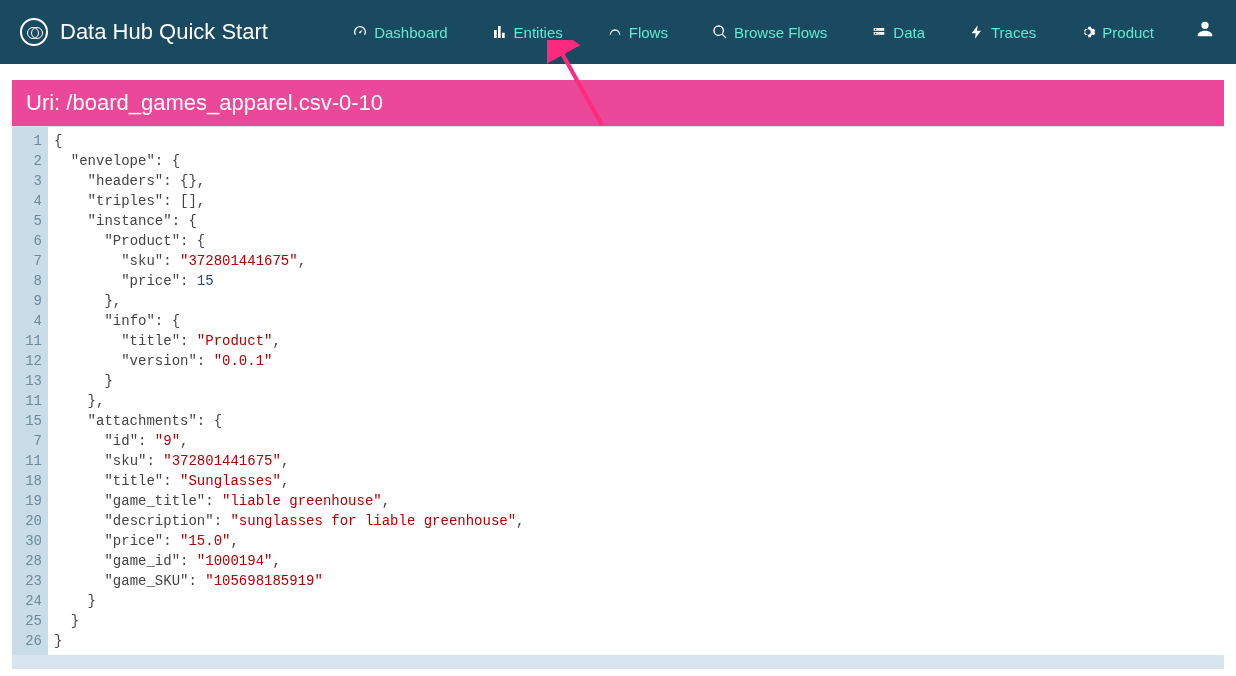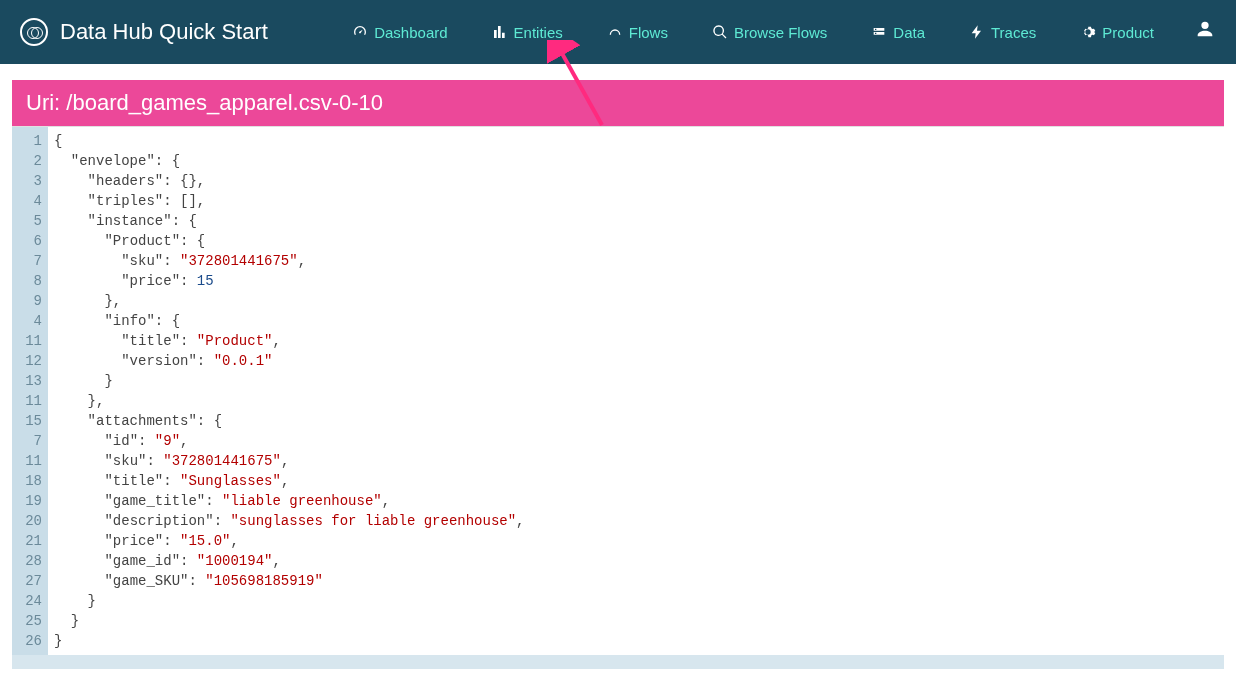--- a/index.html
+++ b/index.html
@@ -116,23 +116,23 @@
         <div>11</div>
         <div>12</div>
         <div>13</div>
         <div>11</div>
         <div>15</div>
         <div>7</div>
         <div>11</div>
         <div>18</div>
         <div>19</div>
         <div>20</div>
-        <div>21</div>
+        <div>30</div>
         <div>28</div>
-        <div>27</div>
+        <div>23</div>
         <div>24</div>
         <div>25</div>
         <div>26</div>
       </div>
     <div class="code" id="code"><div class="line"><span class="tok-punc">{</span></div><div class="line">  <span class="tok-key">"envelope"</span><span class="tok-punc">:</span> <span class="tok-punc">{</span></div><div class="line">    <span class="tok-key">"headers"</span><span class="tok-punc">:</span> <span class="tok-punc">{</span><span class="tok-punc">}</span><span class="tok-punc">,</span></div><div class="line">    <span class="tok-key">"triples"</span><span class="tok-punc">:</span> <span class="tok-punc">[</span><span class="tok-punc">]</span><span class="tok-punc">,</span></div><div class="line">    <span class="tok-key">"instance"</span><span class="tok-punc">:</span> <span class="tok-punc">{</span></div><div class="line">      <span class="tok-key">"Product"</span><span class="tok-punc">:</span> <span class="tok-punc">{</span></div><div class="line">        <span class="tok-key">"sku"</span><span class="tok-punc">:</span> <span class="tok-str">"372801441675"</span><span class="tok-punc">,</span></div><div class="line">        <span class="tok-key">"price"</span><span class="tok-punc">:</span> <span class="tok-num">15</span></div><div class="line">      <span class="tok-punc">}</span><span class="tok-punc">,</span></div><div class="line">      <span class="tok-key">"info"</span><span class="tok-punc">:</span> <span class="tok-punc">{</span></div><div class="line">        <span class="tok-key">"title"</span><span class="tok-punc">:</span> <span class="tok-str">"Product"</span><span class="tok-punc">,</span></div><div class="line">        <span class="tok-key">"version"</span><span class="tok-punc">:</span> <span class="tok-str">"0.0.1"</span></div><div class="line">      <span class="tok-punc">}</span></div><div class="line">    <span class="tok-punc">}</span><span class="tok-punc">,</span></div><div class="line">    <span class="tok-key">"attachments"</span><span class="tok-punc">:</span> <span class="tok-punc">{</span></div><div class="line">      <span class="tok-key">"id"</span><span class="tok-punc">:</span> <span class="tok-str">"9"</span><span class="tok-punc">,</span></div><div class="line">      <span class="tok-key">"sku"</span><span class="tok-punc">:</span> <span class="tok-str">"372801441675"</span><span class="tok-punc">,</span></div><div class="line">      <span class="tok-key">"title"</span><span class="tok-punc">:</span> <span class="tok-str">"Sunglasses"</span><span class="tok-punc">,</span></div><div class="line">      <span class="tok-key">"game_title"</span><span class="tok-punc">:</span> <span class="tok-str">"liable greenhouse"</span><span class="tok-punc">,</span></div><div class="line">      <span class="tok-key">"description"</span><span class="tok-punc">:</span> <span class="tok-str">"sunglasses for liable greenhouse"</span><span class="tok-punc">,</span></div><div class="line">      <span class="tok-key">"price"</span><span class="tok-punc">:</span> <span class="tok-str">"15.0"</span><span class="tok-punc">,</span></div><div class="line">      <span class="tok-key">"game_id"</span><span class="tok-punc">:</span> <span class="tok-str">"1000194"</span><span class="tok-punc">,</span></div><div class="line">      <span class="tok-key">"game_SKU"</span><span class="tok-punc">:</span> <span class="tok-str">"105698185919"</span></div><div class="line">    <span class="tok-punc">}</span></div><div class="line">  <span class="tok-punc">}</span></div><div class="line"><span class="tok-punc">}</span></div></div>
   </div>
   <div class="bottom-strip"></div>
 </div>
 
 <svg class="arrow" width="70" height="90">

